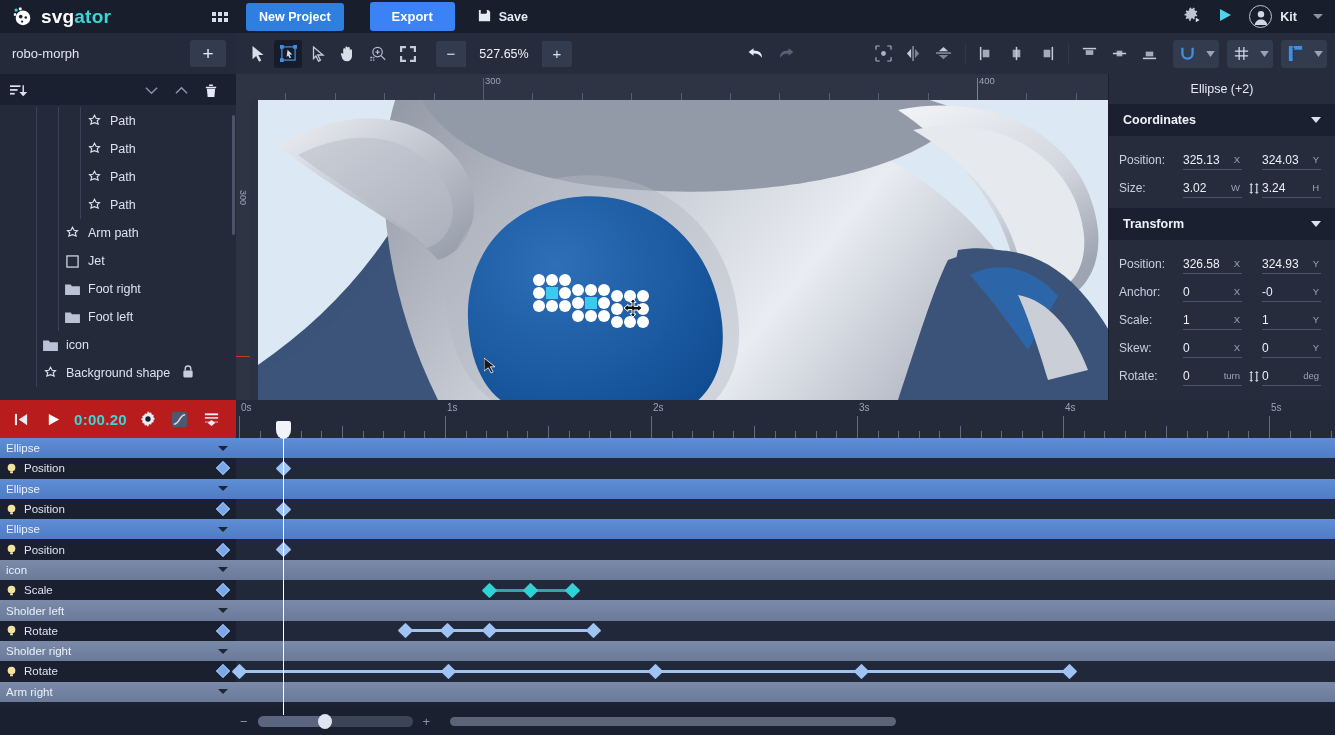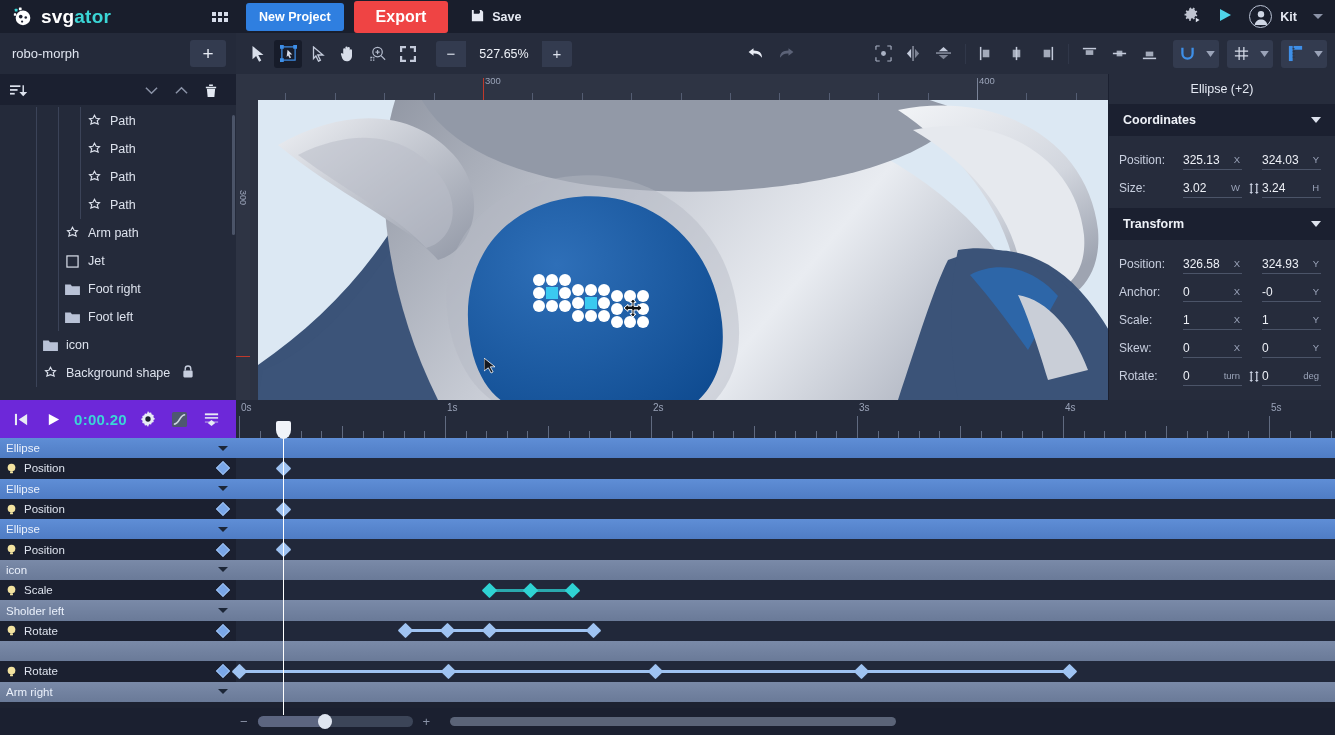--- a/index.html
+++ b/index.html
@@ -24,22 +24,22 @@
   .logo-text { font-size: 19px; font-weight: bold; letter-spacing: .2px; }
   .logo-text .a { color: #ffffff; }
   .logo-text .b { color: #3bd6d6; }
   .grid-icon { display: grid; grid-template-columns: repeat(3, 4px); grid-template-rows: repeat(2, 4px); gap: 2px; margin-left: 2px; }
   .grid-icon i { background: #d6dce9; display: block; width: 4px; height: 4px; }
   .btn-new {
     background: #2f7fe0; color: #fff; font-size: 12.5px; font-weight: bold;
     border: none; border-radius: 3px; padding: 7px 13px; margin-left: 18px; cursor: pointer;
   }
   .btn-export {
-    background: #ef4444; color: #fff; font-size: 16px; font-weight: bold;
-    border: none; border-radius: 3px; padding: 7px 22px; margin-left: 10px; cursor: pointer;
+    background: #3b82f6; color: #fff; font-size: 13px; font-weight: bold;
+    border: none; border-radius: 3px; padding: 7px 22px; margin-left: 26px; cursor: pointer;
   }
   .btn-save {
     display: flex; align-items: center; gap: 7px; margin-left: 22px;
     font-size: 12.5px; font-weight: bold; color: #e6eaf3; cursor: pointer;
   }
   .hdr-right { margin-left: auto; display: flex; align-items: center; gap: 16px; padding-right: 12px; }
   .avatar-wrap { display: flex; align-items: center; gap: 8px; }
   .avatar {
     width: 23px; height: 23px; border-radius: 50%; border: 1.5px solid #b9c2d4;
     display: flex; align-items: center; justify-content: center; overflow: hidden;
@@ -135,21 +135,21 @@
   .field input {
     width: 48px; background: transparent; border: none; outline: none;
     font-size: 12px; color: #eef1f7; font-family: "Liberation Sans", sans-serif;
   }
   .field .unit { position: absolute; right: 2px; font-size: 9.5px; color: #9aa3b8; }
   .link-ico { width: 16px; display: flex; align-items: center; justify-content: center; flex: none; }
 
   
   .tl-controls {
     position: absolute; top: 400px; left: 0; width: 236px; height: 38px;
-    background: #6d28d9; display: flex; align-items: center; padding-left: 6px; gap: 2px;
+    background: #b91c1c; display: flex; align-items: center; padding-left: 6px; gap: 2px;
   }
   .tlc-btn { width: 30px; height: 30px; display: flex; align-items: center; justify-content: center; cursor: pointer; color: #e7ebf4; }
   .tl-time { font-size: 15px; color: #3bd6d6; font-weight: bold; margin: 0 4px; letter-spacing: .3px; }
 
   .tl-ruler { position: absolute; top: 400px; left: 236px; width: 1099px; height: 38px; background: #242a3a; }
   .tl-ruler .tick { position: absolute; bottom: 0; width: 1px; background: #606a80; }
   .tl-ruler .lbl { position: absolute; top: 2px; font-size: 10px; color: #9aa3b8; }
   .playhead-line { position: absolute; top: 425px; left: 283px; width: 1px; height: 290px; background: #ffffff; z-index: 9; }
   .playhead-head {
     position: absolute; top: 421px; left: 276px; width: 15px; height: 18px; z-index: 10;
@@ -1032,20 +1032,24 @@
           </div>
           <div class="tr-lane">
             <i class="kbar blue" style="left: 169px; width: 188px;"></i>
             <i class="kf blue" style="left: 169px;"></i>
             <i class="kf blue" style="left: 211px;"></i>
             <i class="kf blue" style="left: 253px;"></i>
             <i class="kf blue" style="left: 357px;"></i>
           </div>
         </div>
         <div class="track group dim">
+          <div class="tr-label">
+            <span>Sholder right</span>
+            <span class="tr-caret"></span>
+          </div>
           <div class="tr-lane"></div>
         </div>
         <div class="track prop">
           <div class="tr-label">
             <span class="bulb"><svg width="11" height="11" viewBox="0 0 12 12" fill="#f3e3a0">
                 <circle cx="6" cy="5" r="4.2"></circle>
                 <rect x="4.4" y="9" width="3.2" height="2.2" rx=".6"></rect>
               </svg></span>
             <span>Rotate</span>
             <span class="kf-ico"></span>

